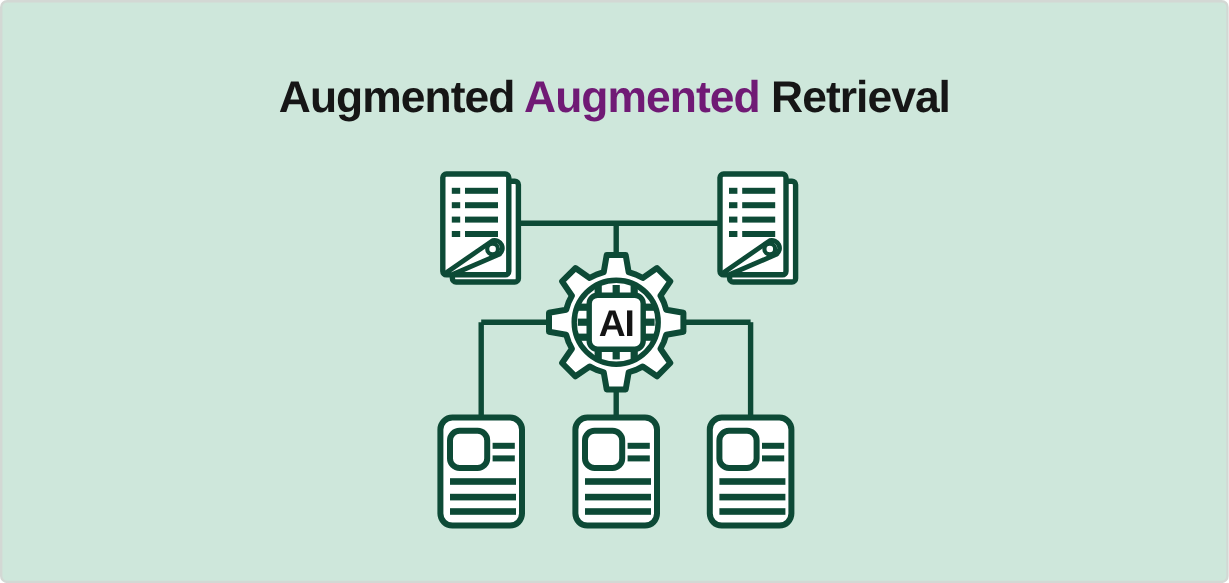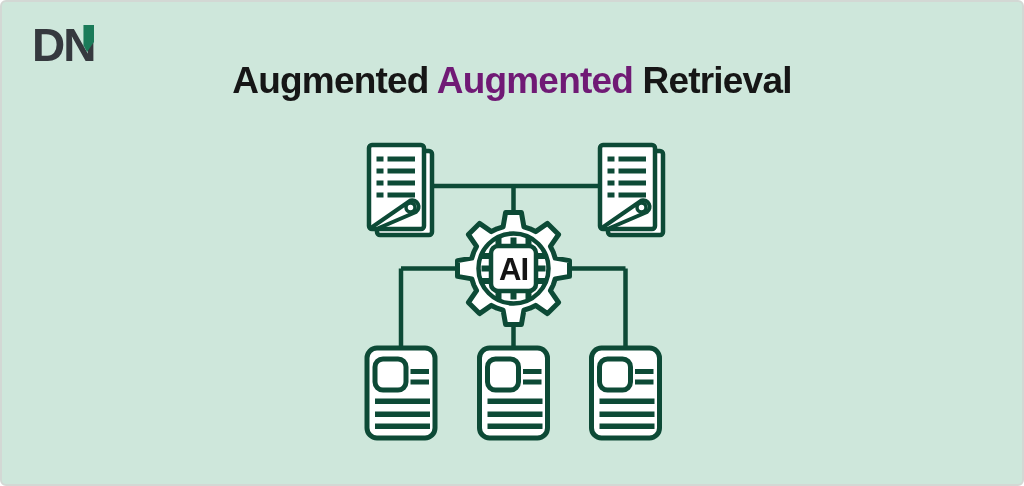--- a/index.html
+++ b/index.html
@@ -81,24 +81,20 @@
     font-weight: bold;
     letter-spacing: -1px;
     fill: #141414;
   }
 </style>
 </head>
 <body>
 
 <div class="canvas">
 
-  <div class="logo">
-    <span class="logo-text">DN</span>
-    <span class="logo-accent"></span>
-  </div>
 
   <h1 class="title"><span>Augmented</span> <span class="green">Augmented</span> <span>Retrieval</span></h1>
 
   <svg class="diagram" viewBox="350 130 330 320" xmlns="http://www.w3.org/2000/svg">
 
     <g>
       <path class="stroke" d="M 415,184 H 610"></path>
       <path class="stroke" d="M 511.5,184 V 220"></path>
       <path class="stroke" d="M 399,266.5 H 623.5"></path>
       <path class="stroke" d="M 399,266.5 V 346"></path>

